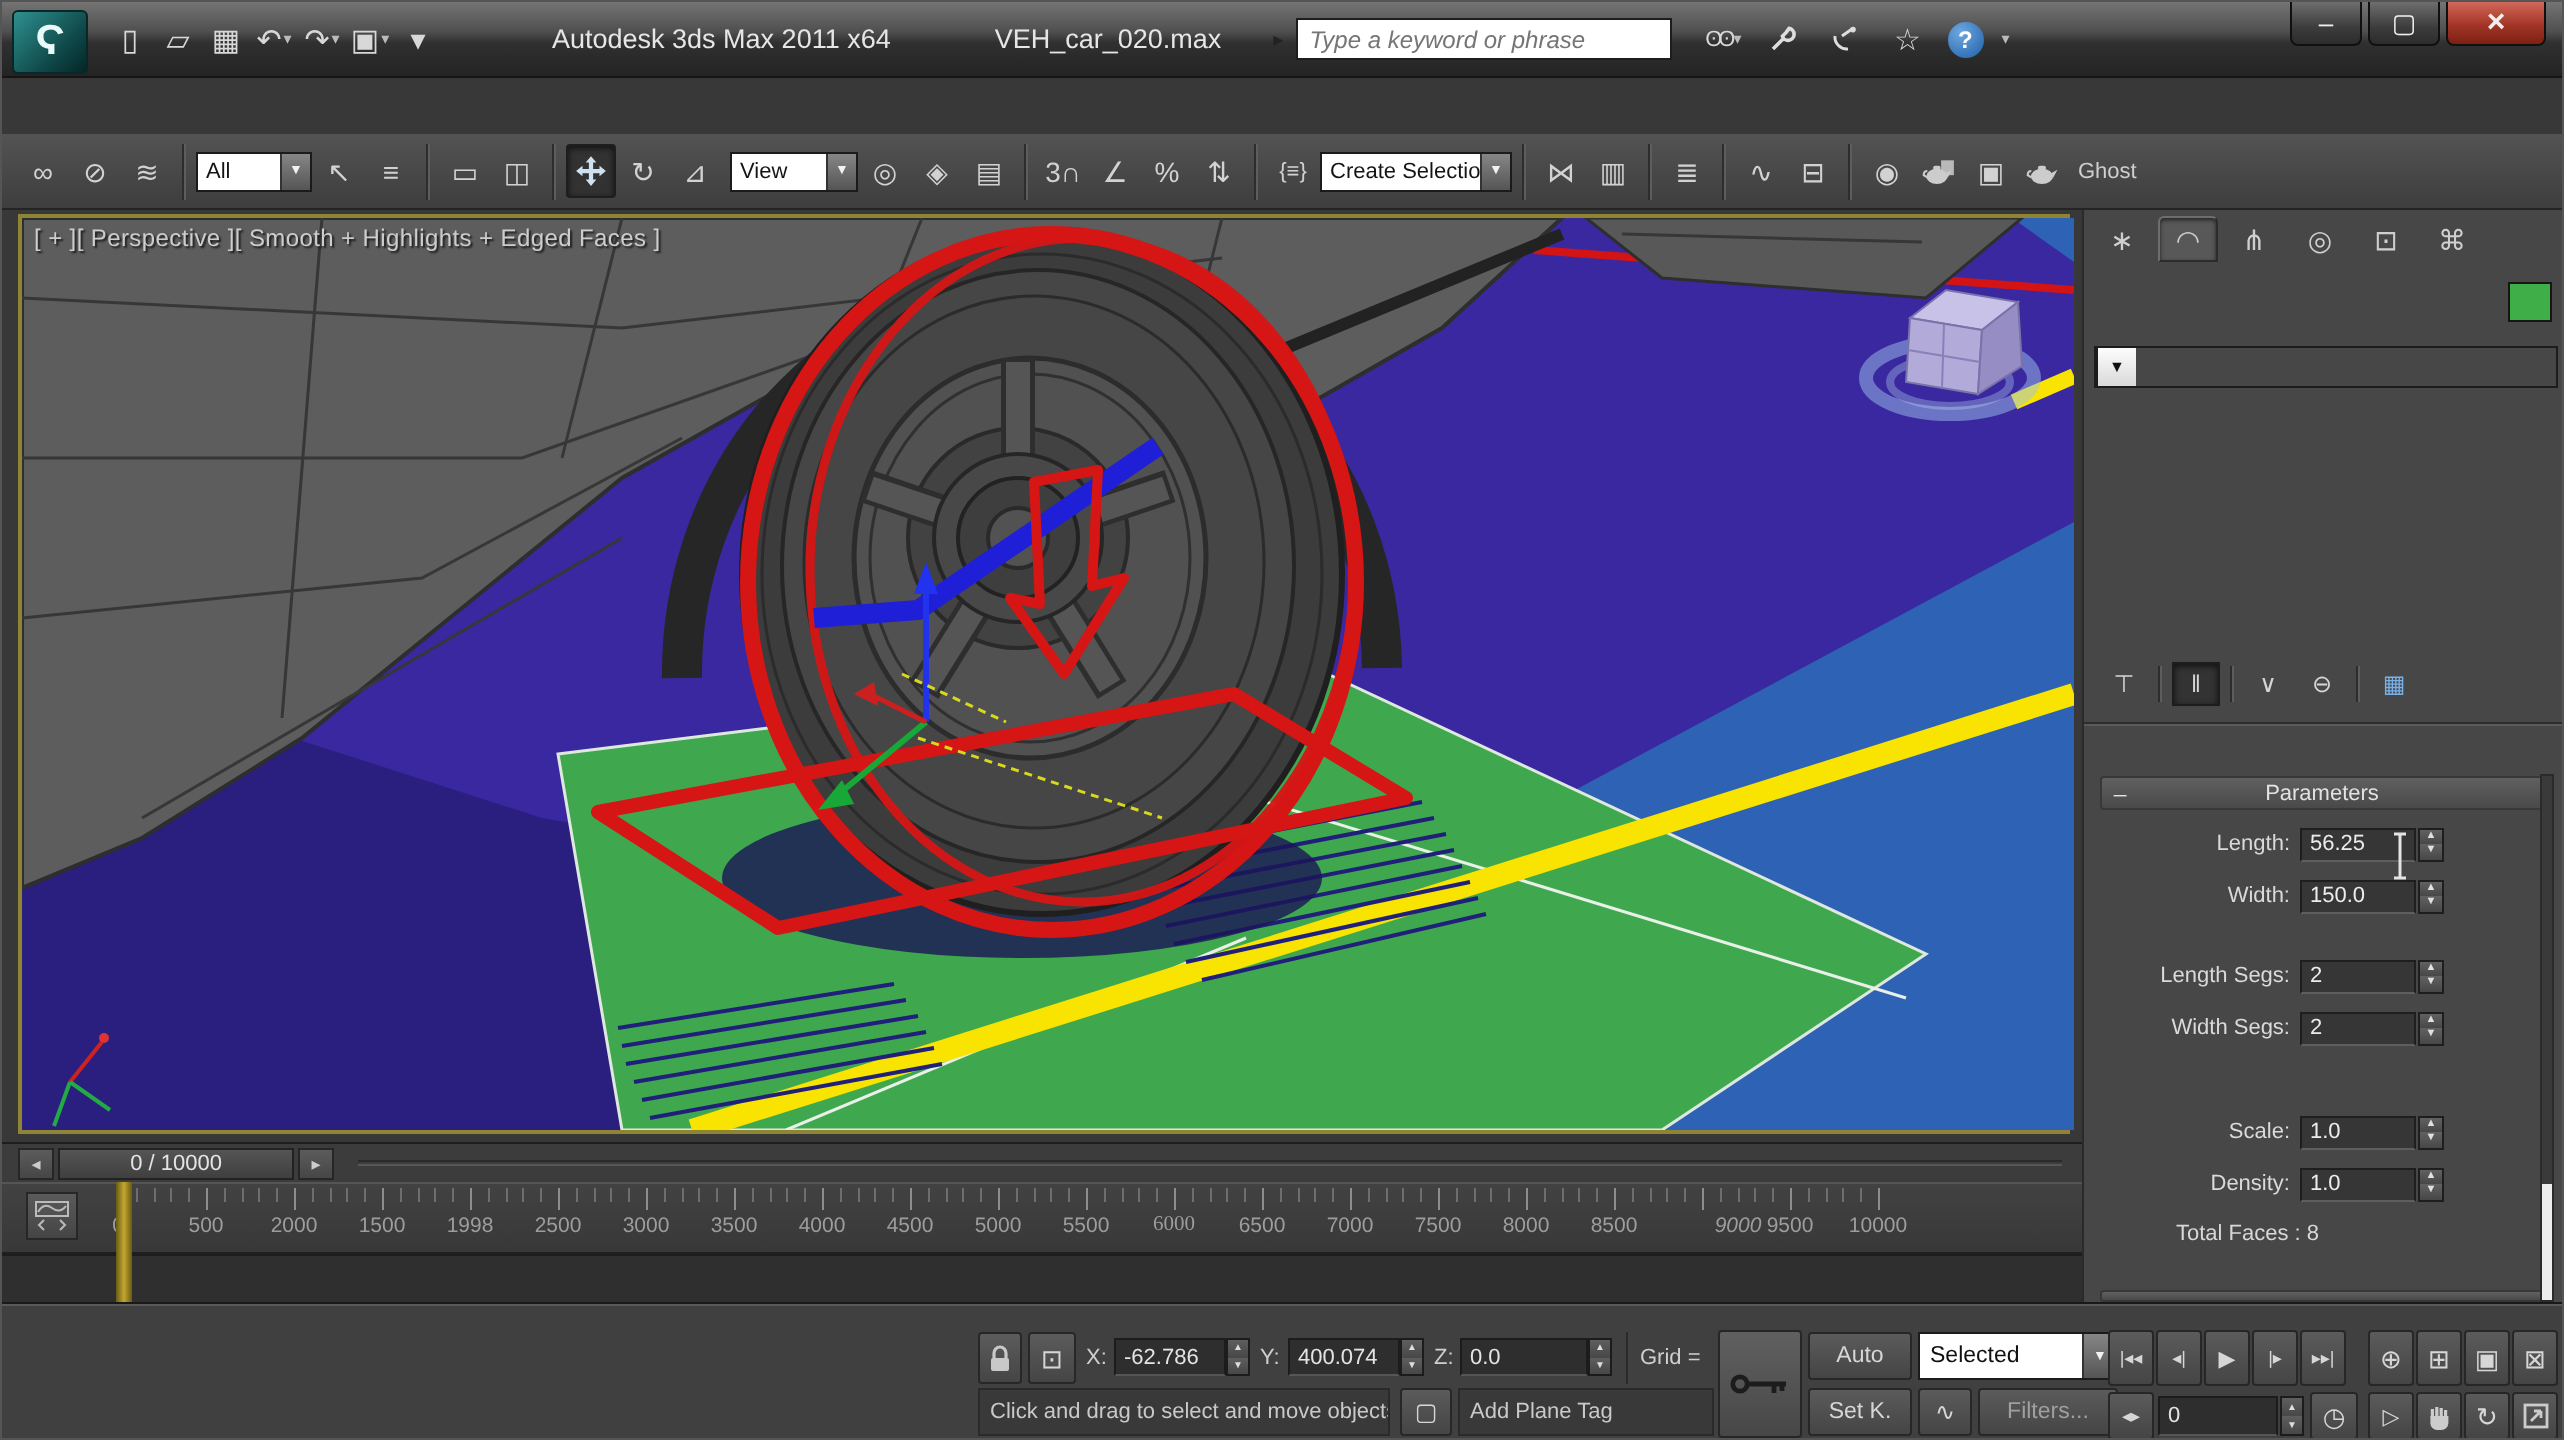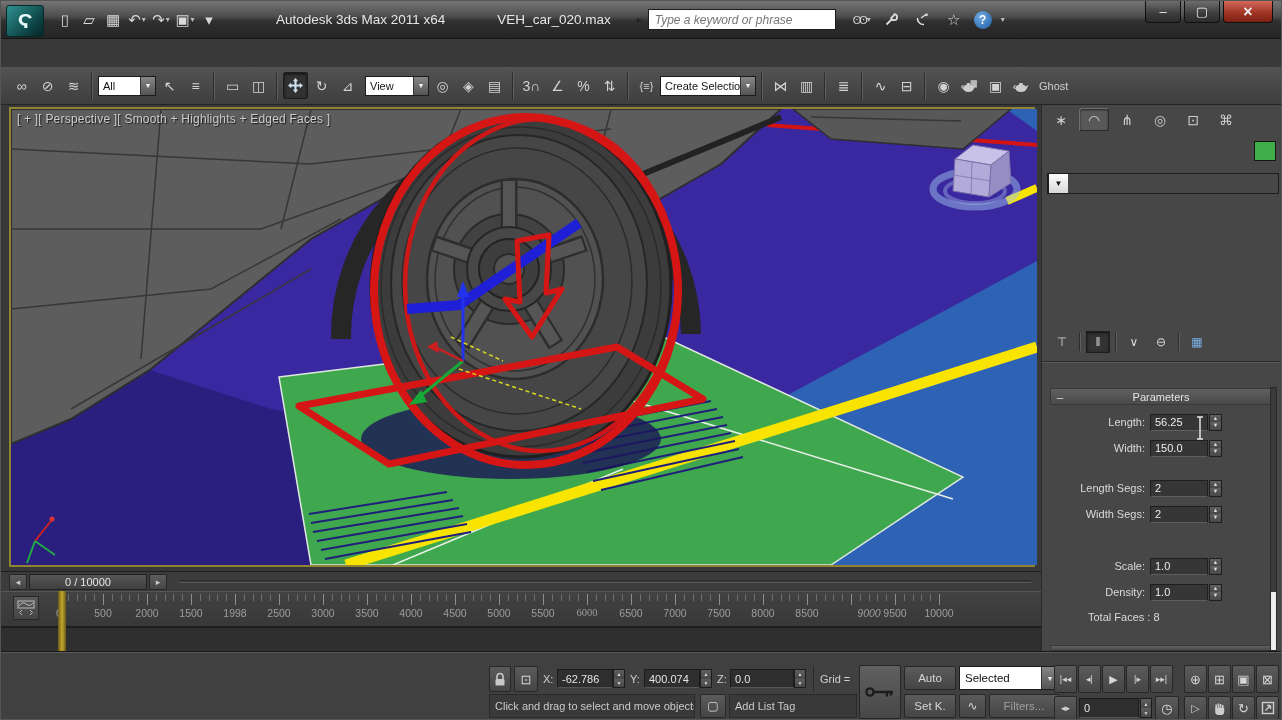--- a/index.html
+++ b/index.html
@@ -708,21 +708,21 @@
     <div class="sspin" style="left:793px;top:17px;height:19px;">
         <span>▲</span>
         <span>▼</span>
       </div>
     <span class="slabel" style="left:812px;top:14px;height:26px;border-left:1px solid #2a2a2a;padding-left:6px;width:40px;overflow:hidden;white-space:nowrap;">Grid = 1</span>
 
     <div class="prompt" style="left:488px;top:42px;width:206px;height:24px;">Click and drag to select and move objects</div>
     <div class="sbtn" style="left:699px;top:42px;width:26px;height:24px;font-size:12px;">
         <span>▢</span>
       </div>
-    <div class="prompt" style="left:728px;top:42px;width:128px;height:24px;">Add List Tag</div>
+    <div class="prompt" style="left:728px;top:42px;width:128px;height:24px;">Add Plane Tag</div>
 
     <div class="keybtn">
       <svg width="30" height="14" viewBox="0 0 30 14">
           <circle cx="5" cy="7" r="3.6" fill="none" stroke="#1c1c1c" stroke-width="2.4"></circle>
           <path d="M9 7 H28 M22 7 V11.5 M26 7 V10.5" stroke="#1c1c1c" stroke-width="2.4" fill="none"></path>
         </svg>
     </div>
     <div class="sbtn" style="left:903px;top:14px;width:52px;height:24px;font-size:11.5px;">
         <span>Auto</span>
       </div>

